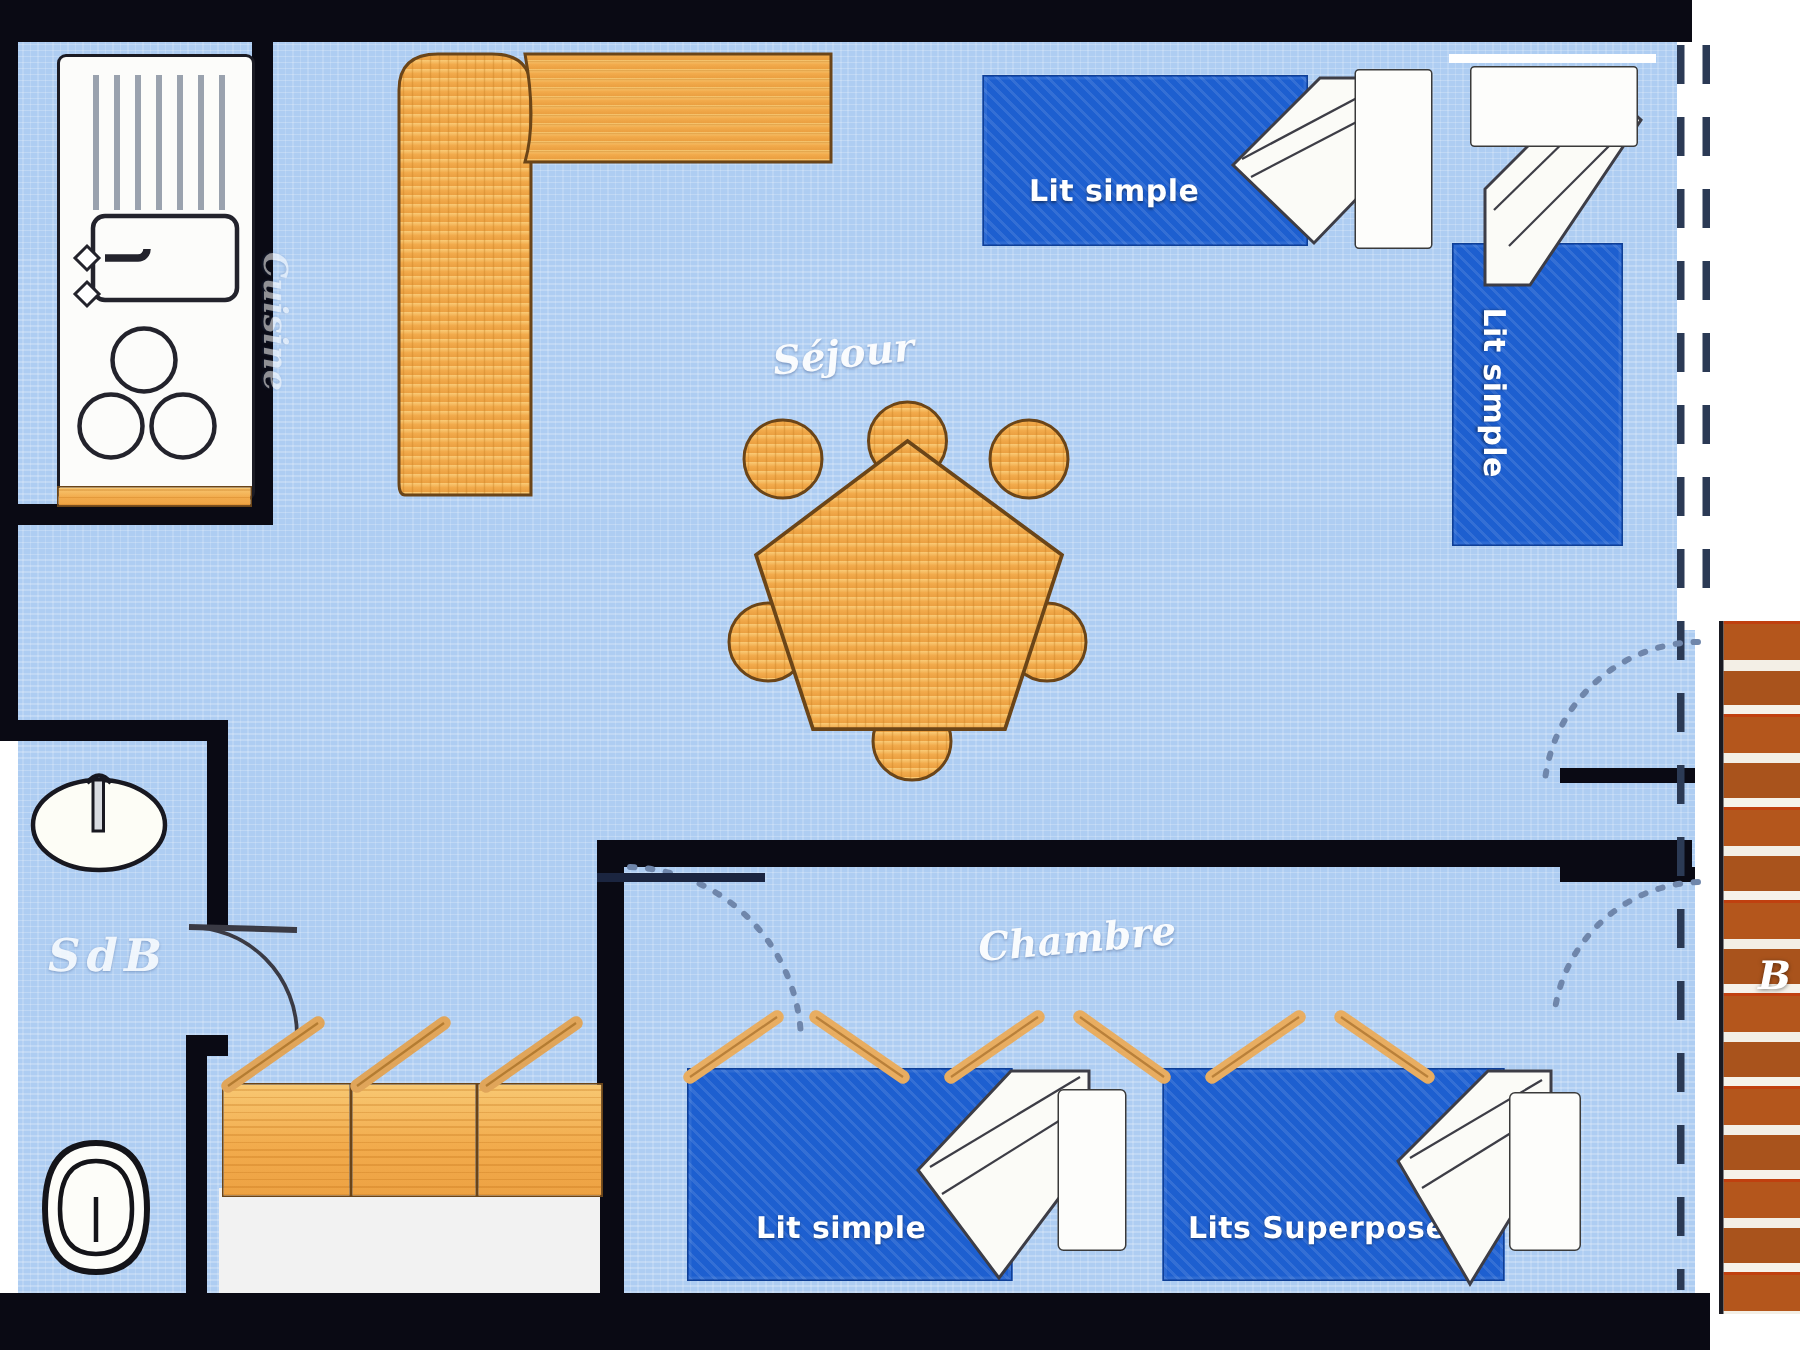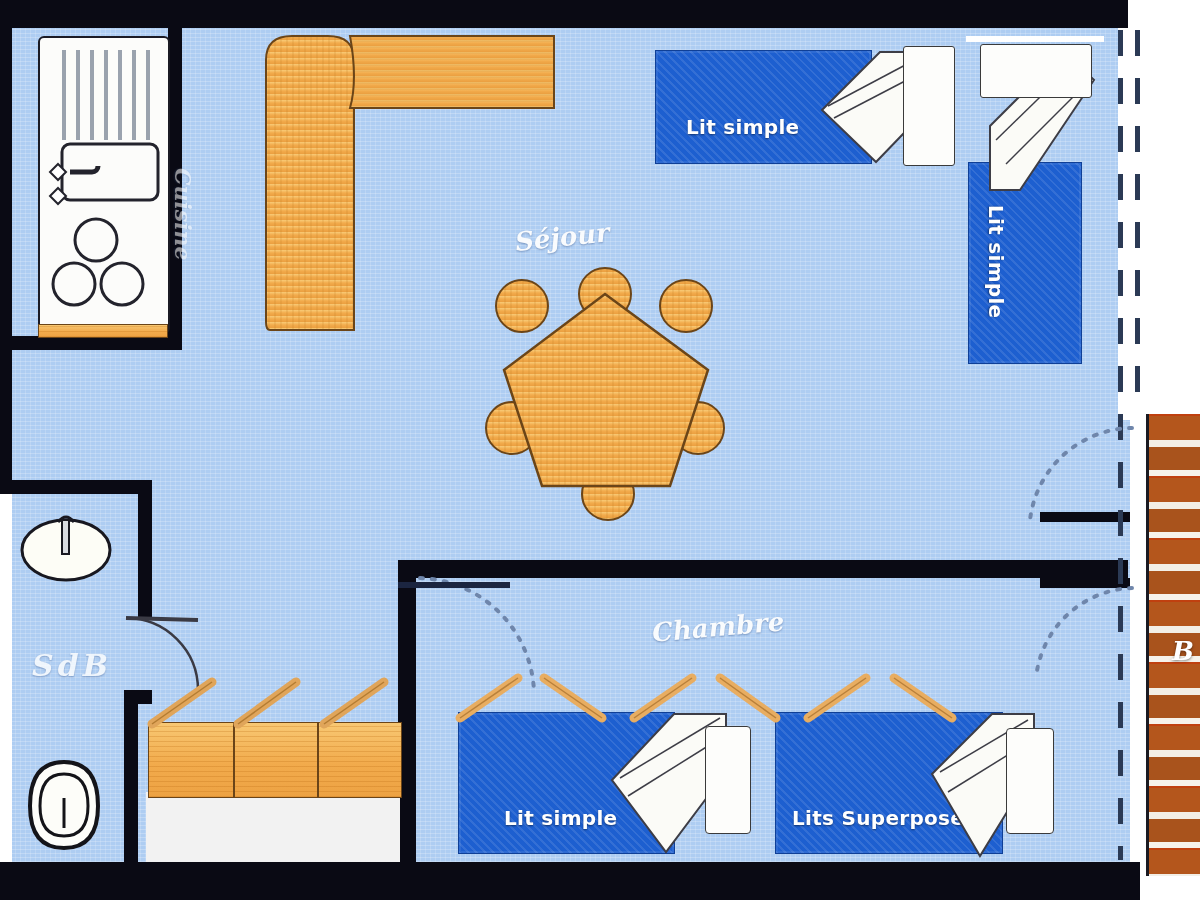--- a/index.html
+++ b/index.html
@@ -184,21 +184,21 @@
     </g>
     <polygon points="125,16 228,92 190,208 62,208 24,92" fill="url(#grain)" stroke="#6b4518" stroke-width="2.5"></polygon>
   </svg>
 
   <div class="room-label" style="left:515px;top:222px;font-size:26px;transform:rotate(-6deg);">Séjour</div>
 
   <div class="room-label" style="left:196px;top:168px;font-size:22px;transform:rotate(90deg);transform-origin:left top;opacity:.55;">Cuisine</div>
 
   <div class="room-label" style="left:652px;top:612px;font-size:26px;transform:rotate(-5deg);">Chambre</div>
 
-  <div class="room-label" style="left:32px;top:648px;font-size:30px;opacity:.8;letter-spacing:4px;">SdB</div>
+  <div class="room-label" style="left:32px;top:620px;font-size:30px;opacity:.8;letter-spacing:4px;">SdB</div>
 
   <div class="bed" style="left:655px;top:50px;width:215px;height:112px;">
     <div class="bed-tex"></div>
   </div>
   <div class="bed-label" style="left:686px;top:115px;">Lit simple</div>
   <svg style="position:absolute;left:818px;top:48px;" width="120" height="120">
     <polygon points="4,62 62,4 112,4 112,58 58,114" fill="#fbfbf7" stroke="#3d3d46" stroke-width="2"></polygon>
     <line x1="10" y1="58" x2="108" y2="6" stroke="#3d3d46" stroke-width="1.5"></line>
     <line x1="16" y1="70" x2="112" y2="20" stroke="#3d3d46" stroke-width="1.5"></line>
   </svg>

